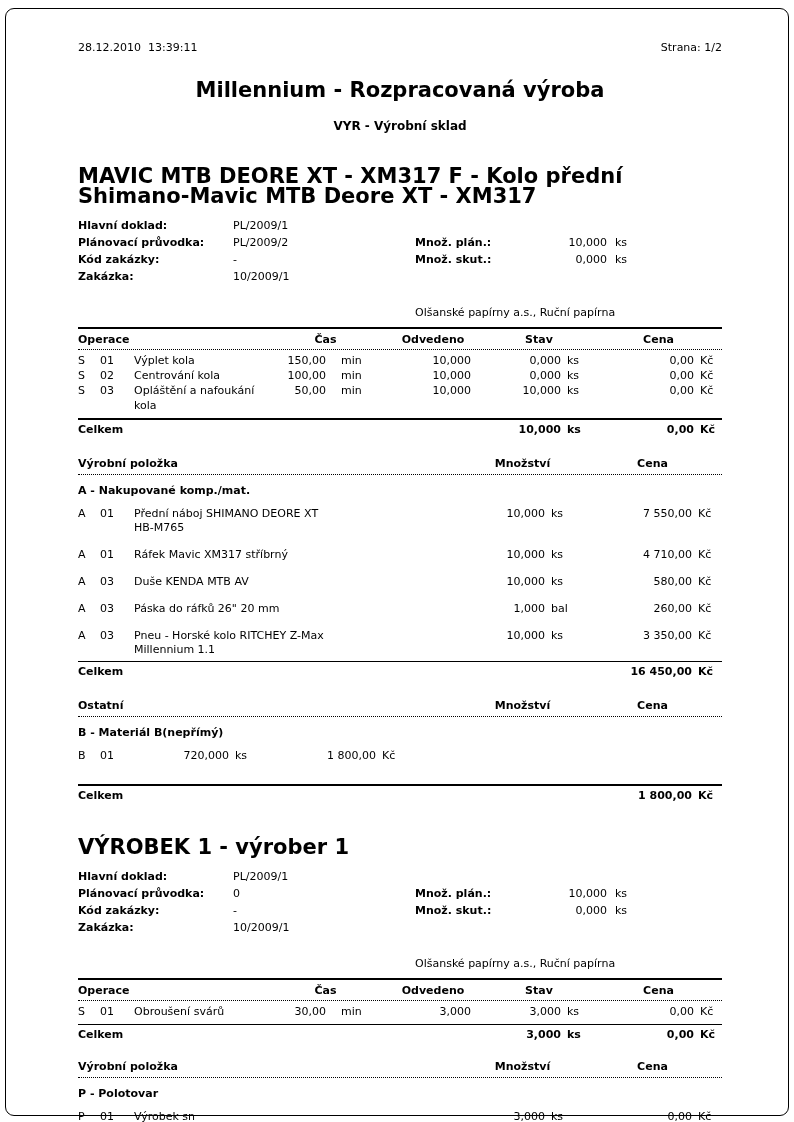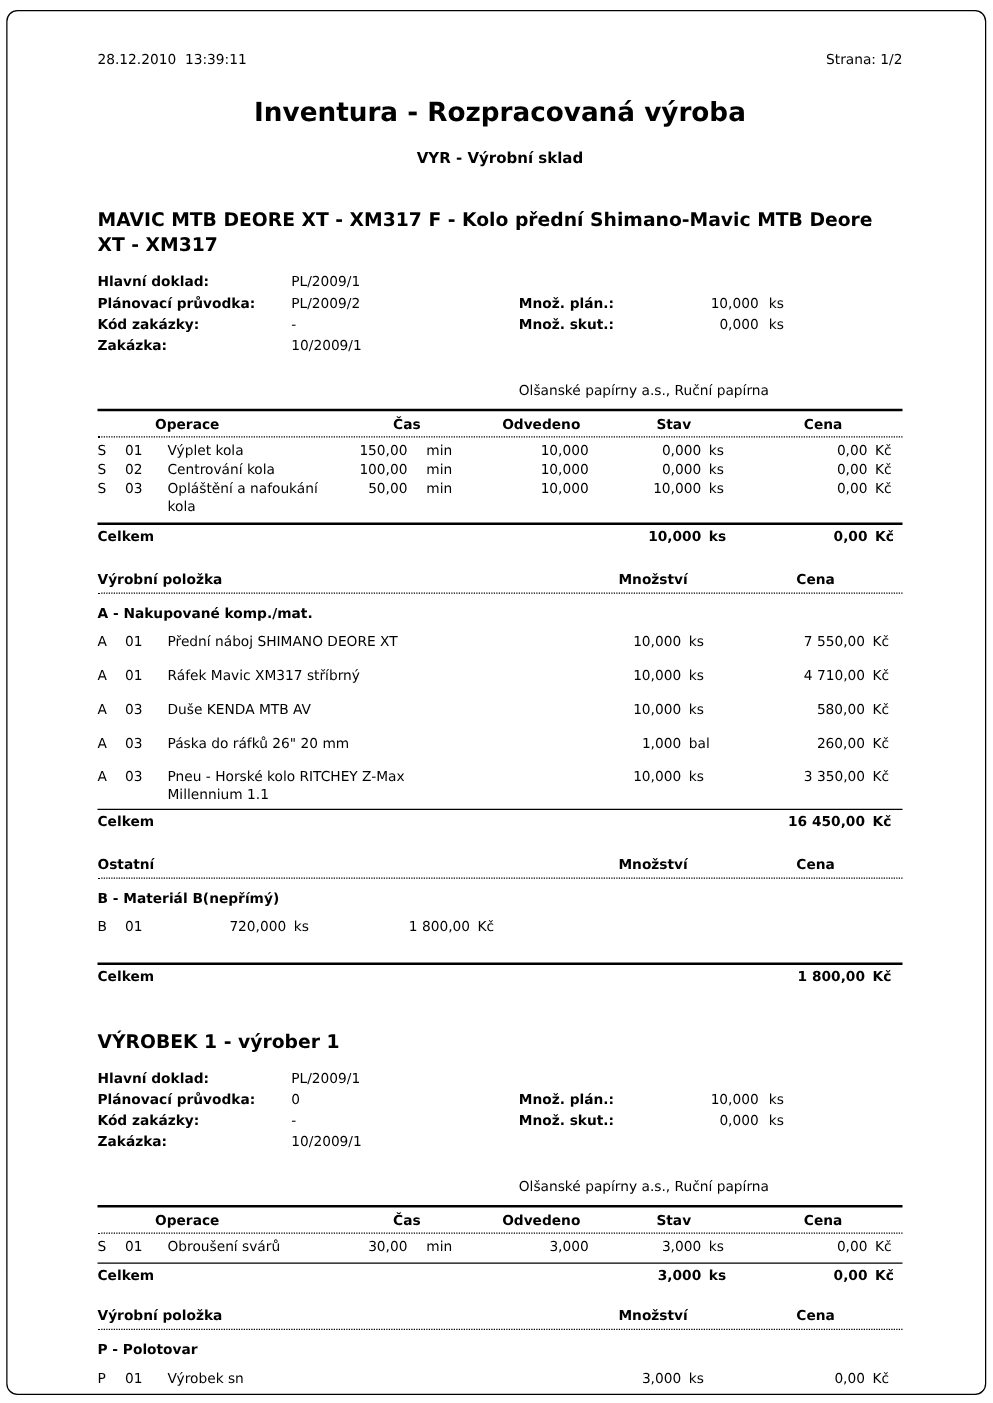--- a/index.html
+++ b/index.html
@@ -15,38 +15,38 @@
   .content{position:absolute;left:78px;top:40px;width:644px;}
 
   .hdr-row{display:flex;justify-content:space-between;line-height:16px;}
   .hdr-firm{display:flex;line-height:16px;}
   .hdr-firm .firm-name{margin-left:18px;}
 
   .report-title{text-align:center;font-size:21px;font-weight:bold;margin-top:22px;line-height:24px;}
   .report-subtitle{text-align:center;font-size:12px;font-weight:bold;margin-top:17px;}
 
   .section{margin-top:0;}
-  .section-title{font-size:15px;font-weight:bold;line-height:20px;margin-top:33px;}
+  .section-title{font-size:21px;font-weight:bold;line-height:20px;margin-top:33px;}
   .section-title.small{margin-top:30px;}
 
   .info-block{margin-top:11px;}
   .info-row{display:flex;line-height:17px;}
   .il-label{width:155px;font-weight:bold;}
   .il-value{width:182px;}
   .ir-label{width:110px;font-weight:bold;}
   .ir-value{width:82px;text-align:right;}
   .ir-unit{width:34px;padding-left:8px;}
   .ir-firm{flex:1;margin-top:36px;}
 
   .rule{height:2px;background:#000;}
   .rule.thin{height:1.5px;}
   .dotted{border-top:1px dotted #000;height:0;}
 
   
-  .t-head{display:flex;font-weight:bold;line-height:15px;padding:3px 0 2px;margin-left:46px;}
+  .t-head{display:flex;font-weight:bold;line-height:15px;padding:3px 0 2px;}
   .op-row{display:flex;line-height:15px;}
   .op-rows{padding:3px 0 5px;}
   .c-name{flex:1;text-align:left;}
   .h-cas{width:115px;text-align:center;}
   .h-odv{width:100px;text-align:center;}
   .h-stav{width:112px;text-align:center;}
   .h-cena{width:127px;text-align:center;}
   .c-code{width:22px;}
   .c-num{width:34px;}
   .c-opname{flex:1;}
@@ -81,21 +81,21 @@
 
 <div class="page-frame"></div>
 
 <div class="content">
 
   <div class="hdr-row">
     <span style="white-space:pre">28.12.2010  13:39:11</span>
     <span>Strana: 1/2</span>
   </div>
 
-  <div class="report-title">Inventura - Rozpracovaná výroba</div>
+  <div class="report-title">Millennium - Rozpracovaná výroba</div>
   <div class="report-subtitle">VYR - Výrobní sklad</div>
 
   <div class="section">
     <div class="section-title">MAVIC MTB DEORE XT - XM317 F - Kolo přední Shimano-Mavic MTB Deore XT - XM317</div>
 
     <div class="info-block">
       <div class="info-row">
         <span class="il-label">Hlavní doklad:</span>
         <span class="il-value">PL/2009/1</span>
       </div>
@@ -185,21 +185,21 @@
       <span class="c-name">Výrobní položka</span>
       <span class="h-qty">Množství</span>
       <span class="h-price">Cena</span>
     </div>
     <div class="dotted"></div>
     <div class="group-label">A - Nakupované komp./mat.</div>
 
     <div class="item-row">
       <span class="i-code">A</span>
       <span class="i-num">01</span>
-      <span class="i-name"><span>Přední náboj SHIMANO DEORE XT</span></span>
+      <span class="i-name"><span>Přední náboj SHIMANO DEORE XT</span><div>HB-M765</div></span>
       <span class="i-qty">10,000</span>
       <span class="i-qty-u">ks</span>
       <span class="i-price">7 550,00</span>
       <span class="i-price-u">Kč</span>
     </div>
     <div class="item-row">
       <span class="i-code">A</span>
       <span class="i-num">01</span>
       <span class="i-name"><span>Ráfek Mavic XM317 stříbrný</span></span>
       <span class="i-qty">10,000</span>

